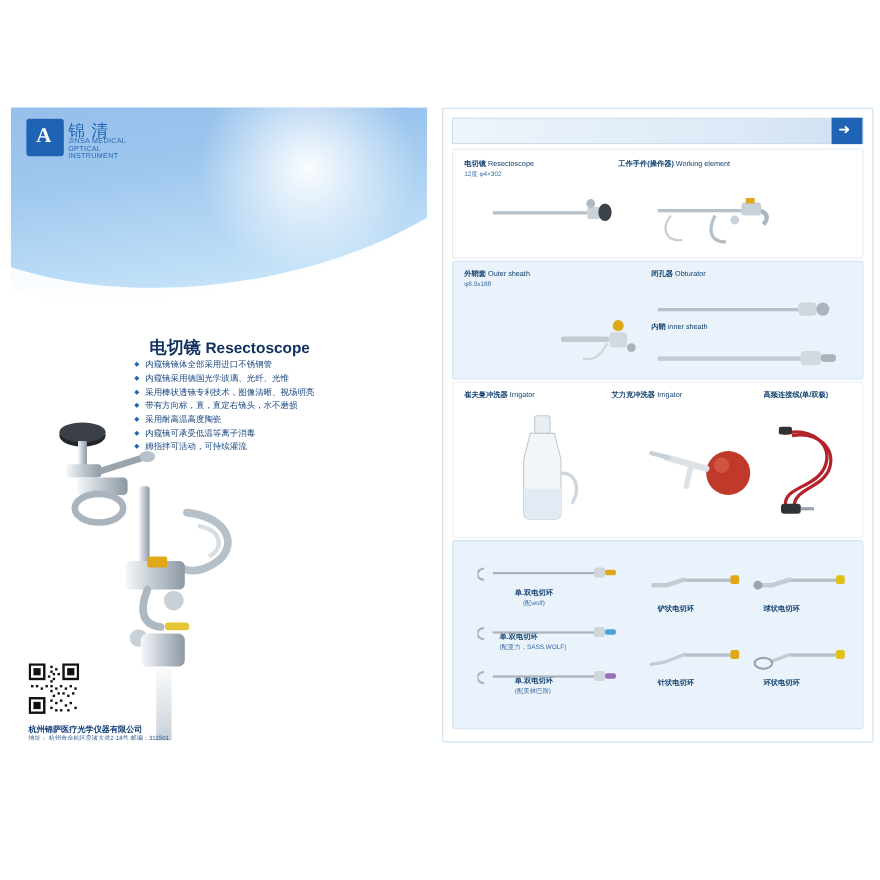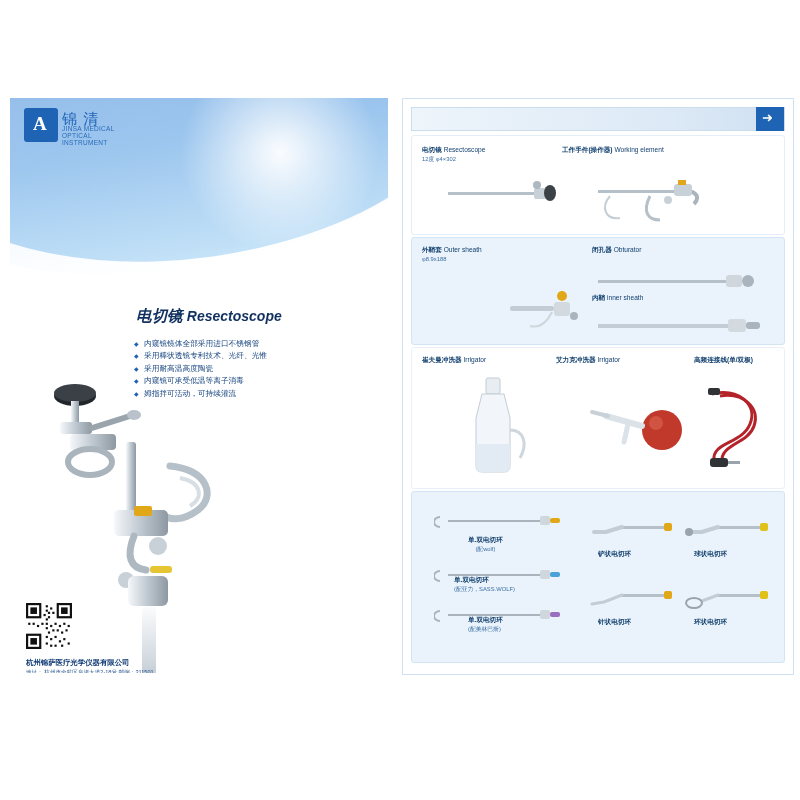--- a/index.html
+++ b/index.html
@@ -15,28 +15,28 @@
       background:linear-gradient(180deg,#ffffff 0%,#dfeefc 60%,#ffffff 100%);transform:rotate(-10deg);opacity:.55;}
   .glow{position:absolute;left:150px;top:-40px;width:240px;height:190px;border-radius:50%;
       background:radial-gradient(circle at 50% 50%,rgba(255,255,255,.95),rgba(255,255,255,0) 65%);}
 
   .logo{position:absolute;left:14px;top:10px;width:110px;height:40px;}
   .logo .mark{position:absolute;left:0;top:0;width:34px;height:34px;background:#1f63b5;border-radius:3px;}
   .logo .mark .a{position:absolute;left:9px;top:5px;color:#fff;font-size:19px;font-weight:bold;font-family:"Liberation Serif",serif;}
   .logo .cn{position:absolute;left:38px;top:2px;font-size:15px;color:#1f63b5;letter-spacing:1px;}
   .logo .en{position:absolute;left:38px;top:17px;font-size:6.5px;color:#2a6ab9;letter-spacing:.3px;}
 
-  .title{position:absolute;left:126px;top:208px;font-size:15.5px;color:#10305f;font-weight:bold;font-style:italic;}
+  .title{position:absolute;left:126px;top:208px;font-size:15.5px;color:#10305f;font-weight:bold;}
   .title .en{font-weight:bold;font-size:14px;}
 
   .bullets{position:absolute;left:112px;top:228px;width:262px;}
   .bullets li{list-style:none;font-size:7.7px;color:#17457f;line-height:12.4px;white-space:nowrap;
       position:relative;padding-left:10px;}
   .bullets li:before{content:"\25C6";position:absolute;left:0;top:0;color:#1f63b5;font-size:6px;}
-  .bullets{margin:12px;padding:0;}
+  .bullets{margin:0;padding:0;}
 
   .product-photo{position:absolute;left:20px;top:272px;width:330px;height:400px;}
 
   .qr{position:absolute;left:16px;top:505px;width:46px;height:46px;background:#fff;}
 
   .addr{position:absolute;left:16px;top:556px;width:250px;color:#103a76;}
   .addr .co{font-size:7.4px;font-weight:bold;margin-top:4px;color:#0f3karma;}
   .addr .co{color:#0f3a74;}
   .addr .ln{font-size:5.6px;line-height:8.2px;color:#2a5591;}
 
@@ -79,21 +79,23 @@
       <div class="en">JINSA MEDICAL OPTICAL INSTRUMENT</div>
     </div>
 
     <div class="title">
       <span>电切镜</span>
       <span class="en">Resectoscope</span>
     </div>
 
     <ul class="bullets">
       <li>内窥镜镜体全部采用进口不锈钢管</li>
-      <li>采用棒状透镜专利技术、光纤、光惟</li>
+      <li>内窥镜采用德国光学玻璃、光纤、光惟</li>
+      <li>采用棒状透镜专利技术，图像清晰、视场明亮</li>
+      <li>带有方向标，直，直定右镜头，水不磨损</li>
       <li>采用耐高温高度陶瓷</li>
       <li>内窥镜可承受低温等离子消毒</li>
       <li>姆指拌可活动，可持续灌流</li>
     </ul>
 
     <svg class="product-photo" viewBox="0 0 330 400">
       <defs>
         <linearGradient id="met" x1="0" y1="0" x2="0" y2="1">
           <stop offset="0%" stop-color="#fbfcfd"></stop>
             <stop offset="40%" stop-color="#cdd5dc"></stop>

